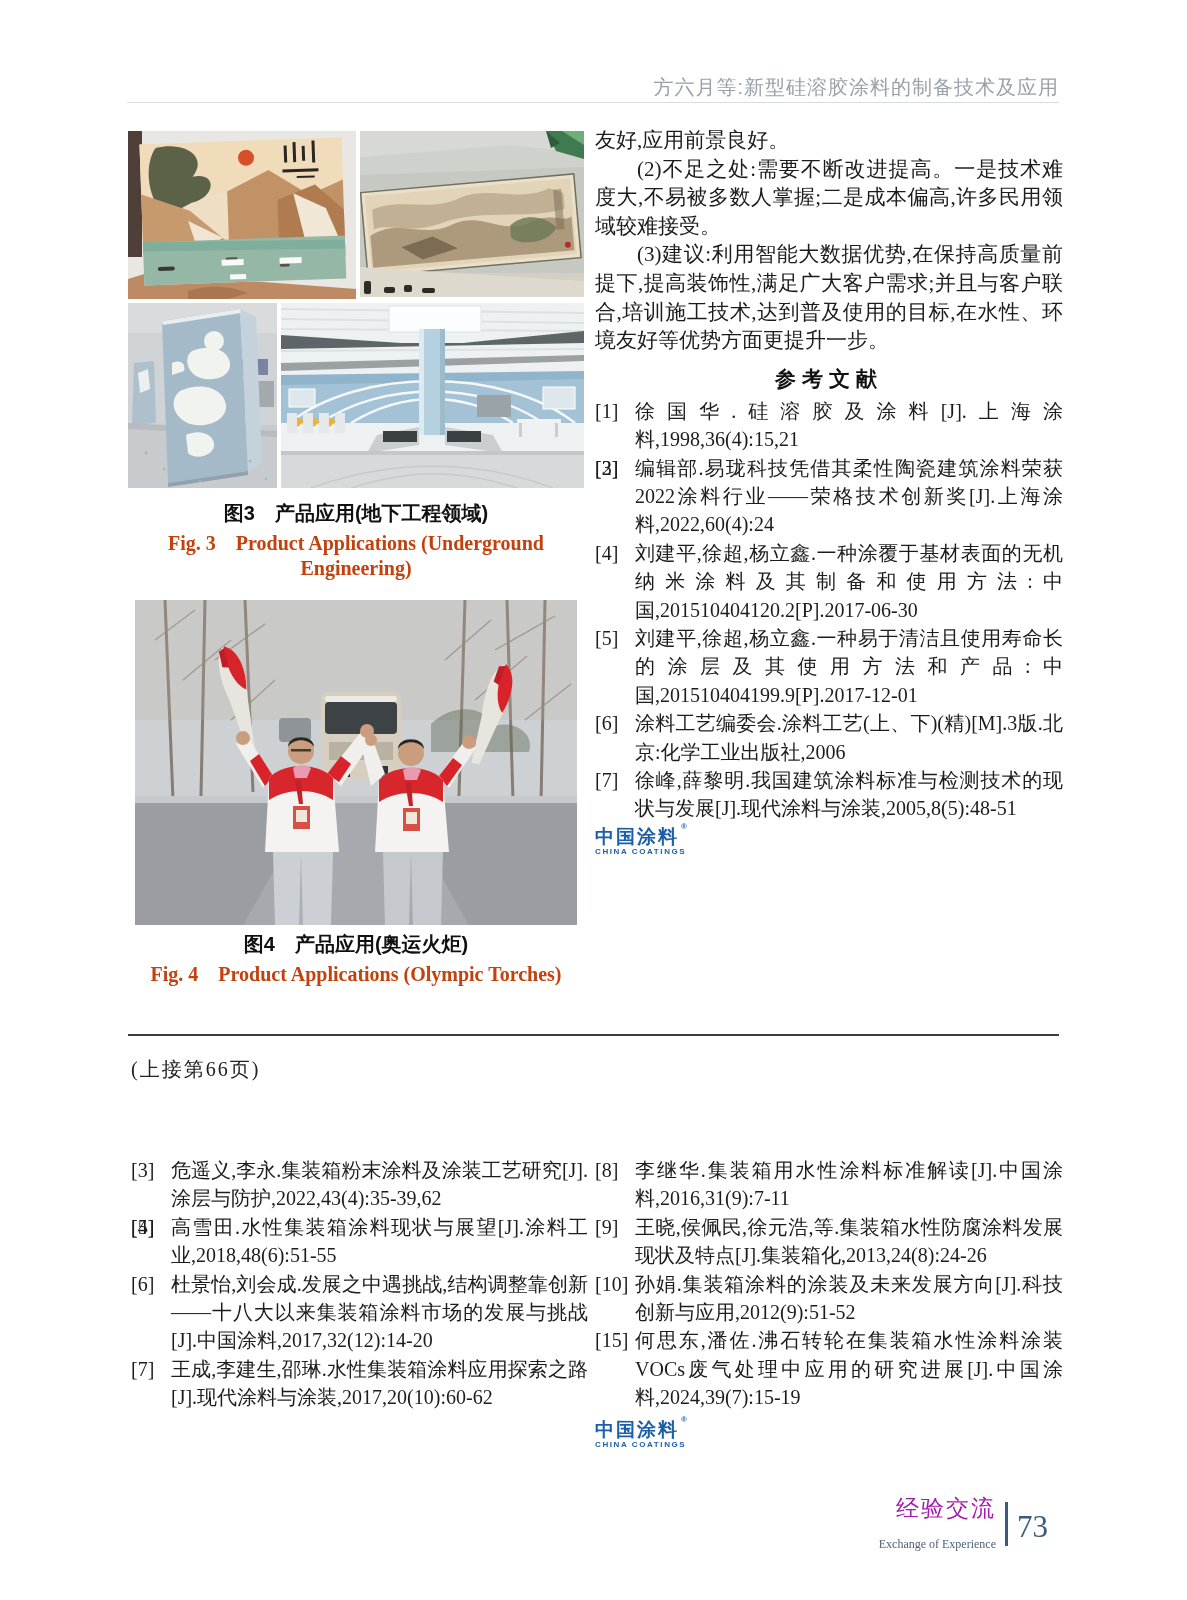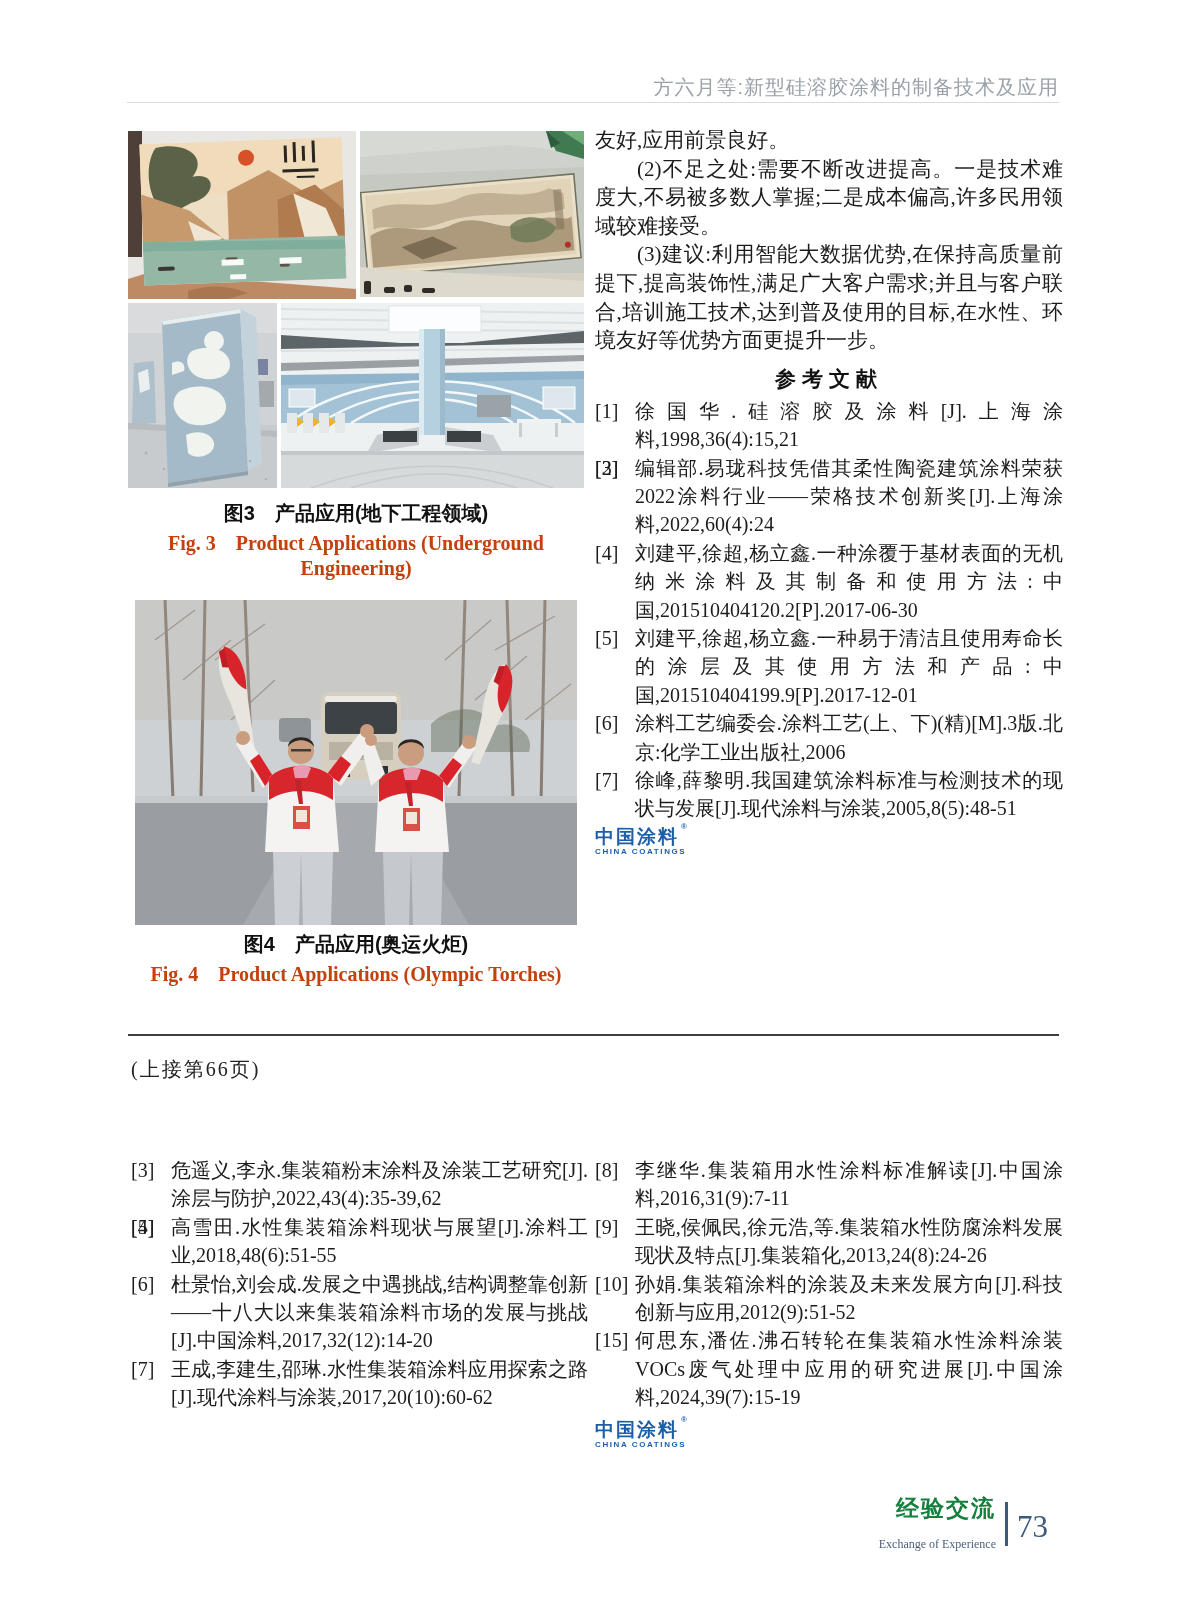--- a/index.html
+++ b/index.html
@@ -44,22 +44,22 @@
 
   
   .mid-rule{position:absolute;top:1034px;left:128px;width:931px;height:2px;background:#3d3d3d;}
   .cont-note{position:absolute;top:1056px;left:131px;font-size:20px;letter-spacing:2px;color:#222;}
   .bot-left{position:absolute;left:131px;top:1156px;width:457px;}
   .bot-right{position:absolute;left:595px;top:1156px;width:468px;}
 
   
   .footer{position:absolute;top:1496px;right:139px;display:flex;align-items:center;}
   .f-text{text-align:right;margin-right:9px;}
-  .f-zh{font-family:"Liberation Sans","DejaVu Sans",sans-serif;font-weight:bold;
-    font-size:23px;letter-spacing:2px;color:#15803d;line-height:1.1;}
+  .f-zh{font-family:"Liberation Sans","DejaVu Sans",sans-serif;font-weight:normal;
+    font-size:23px;letter-spacing:2px;color:#a21caf;line-height:1.1;}
   .f-en{font-size:12px;color:#4d617a;margin-top:16px;text-align:center;}
   .f-bar{width:3px;height:44px;background:#3d5a7b;margin-right:9px;}
   .f-num{font-size:31px;color:#3d5a7b;padding-top:6px;}
 </style>
 </head>
 <body>
 
 <div class="page">
 
   <div class="running-head">方六月等:新型硅溶胶涂料的制备技术及应用</div>

